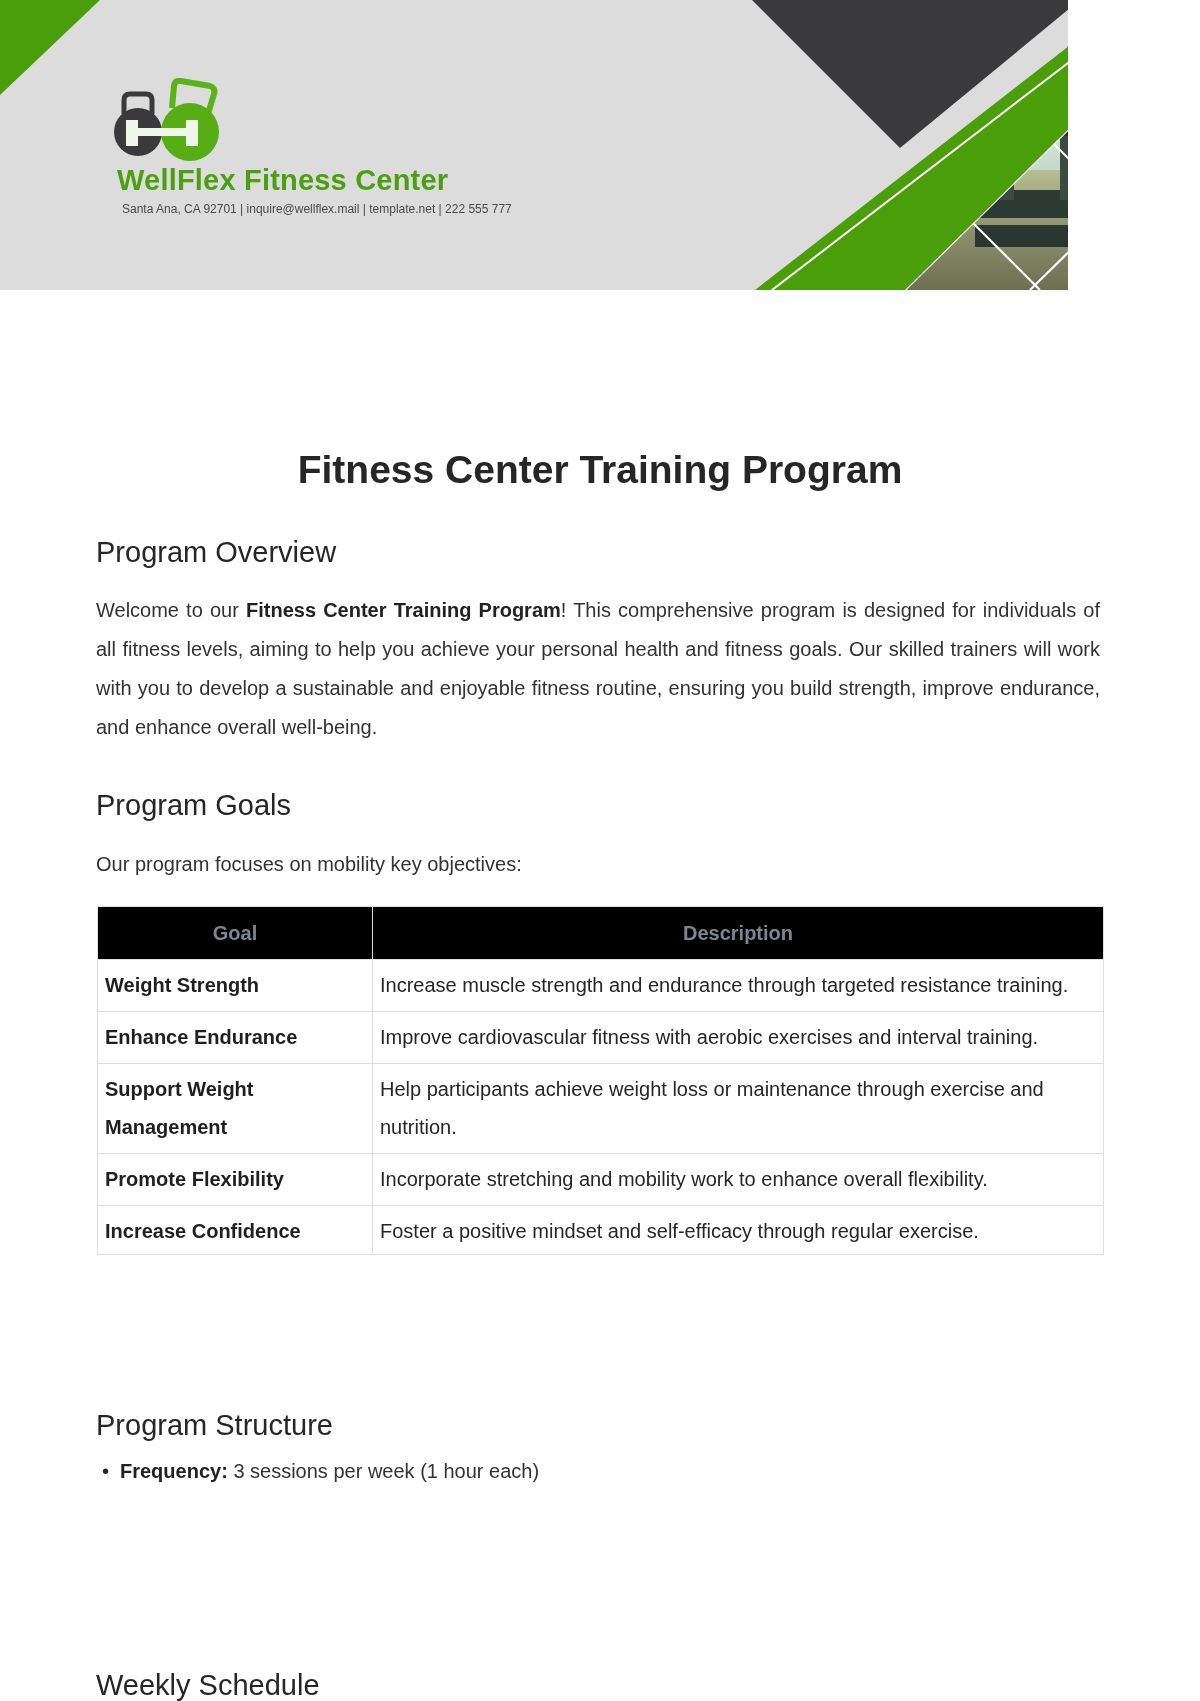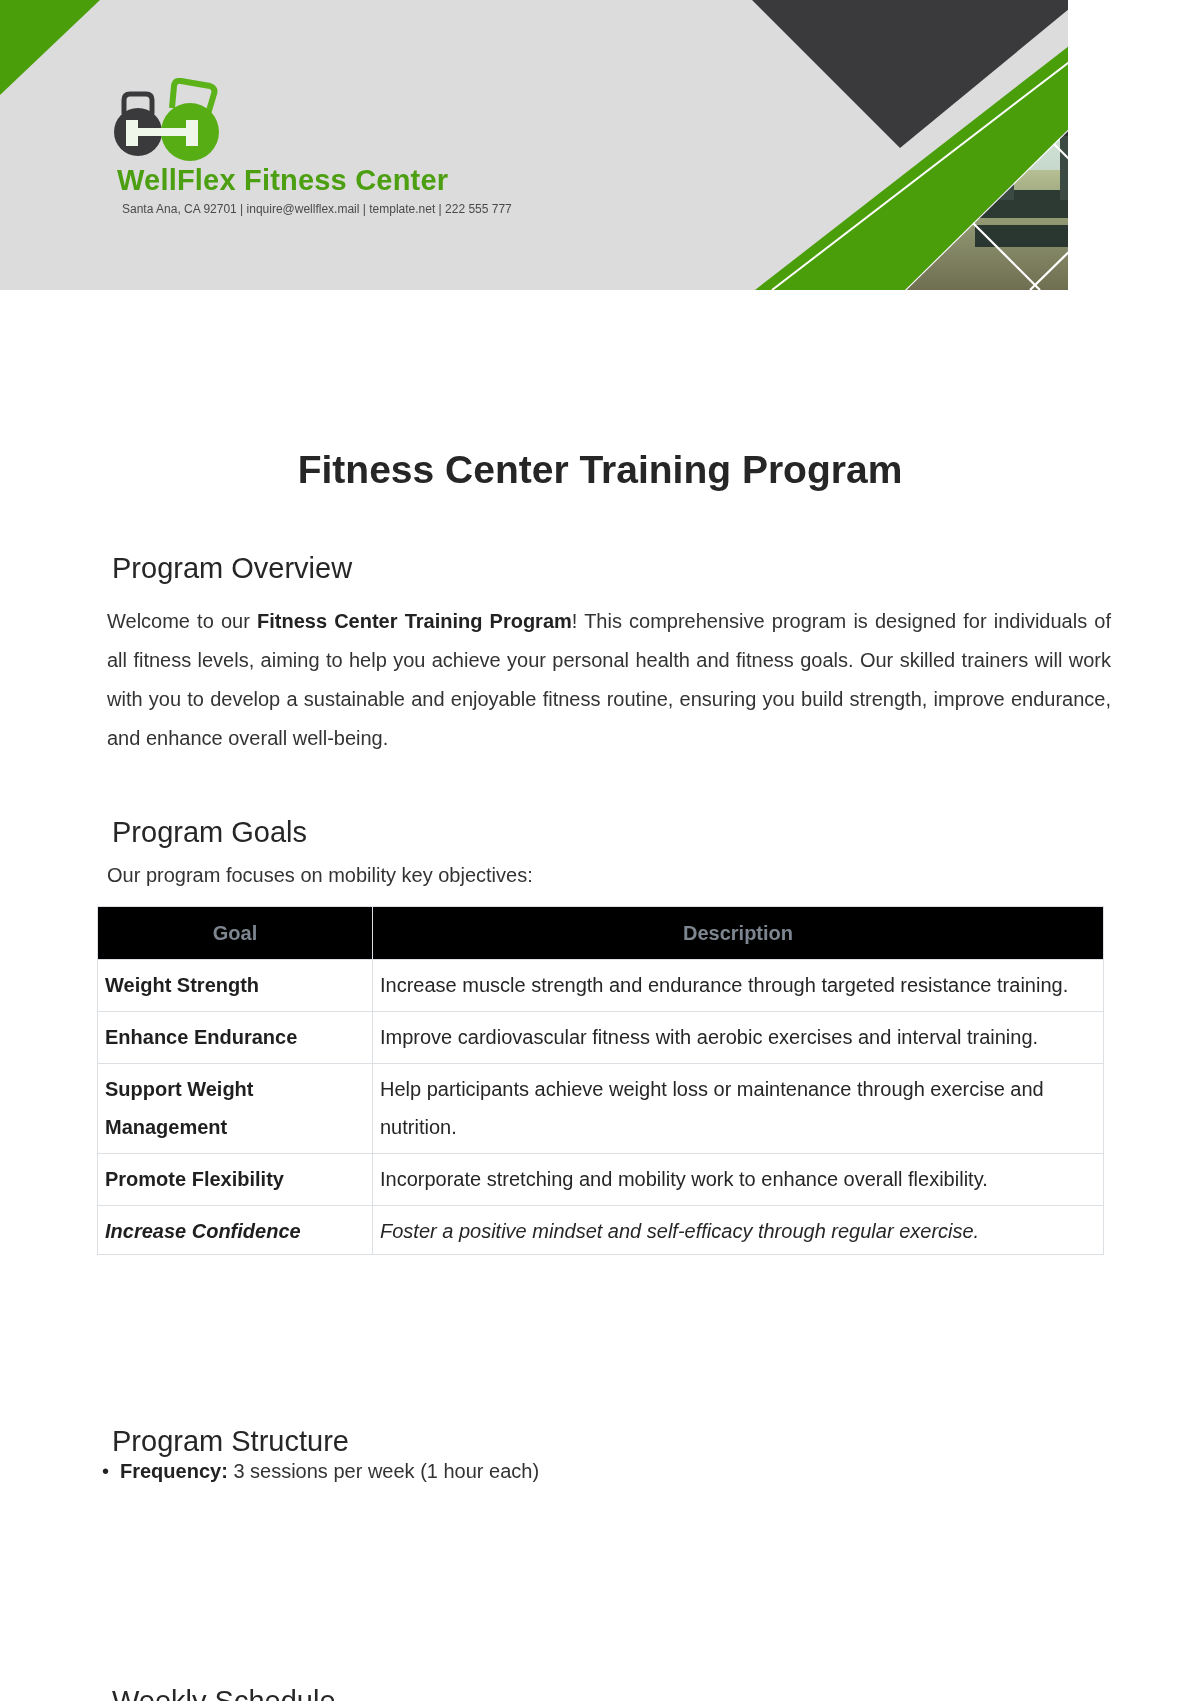--- a/index.html
+++ b/index.html
@@ -8,34 +8,34 @@
   
   .header { position: absolute; left: 0; top: 0; width: 1068px; height: 290px; background: #dcdcdc; overflow: hidden; }
   .header svg.deco { position: absolute; left: 0; top: 0; }
   .logo { position: absolute; left: 114px; top: 78px; width: 120px; height: 84px; }
   .brand-name { position: absolute; left: 117px; top: 164px; font-size: 29px; font-weight: bold; color: #4c9f10; letter-spacing: 0.2px; white-space: nowrap; }
   .brand-contact { position: absolute; left: 122px; top: 202px; font-size: 12px; color: #4a4a4a; white-space: nowrap; }
 
   
   .content { position: absolute; left: 96px; top: 440px; width: 1008px; }
   h1.doc-title { margin: 0; text-align: center; font-size: 39px; font-weight: bold; color: #262626; line-height: 60px; }
-  h2.section { margin: 16px; font-size: 29px; font-weight: normal; color: #262626; line-height: 40px; }
-  p.body { margin: 11px; font-size: 20px; line-height: 39px; color: #333; text-align: justify; }
+  h2.section { margin: 0; font-size: 29px; font-weight: normal; color: #262626; line-height: 40px; }
+  p.body { margin: 0; font-size: 20px; line-height: 39px; color: #333; text-align: justify; }
   p.body b { color: #222; }
 
   .overview-h { position: absolute; top: 92px; left: 0; }
   .overview-p { position: absolute; top: 151px; left: 0; width: 1004px; }
-  .goals-h { position: absolute; top: 356px; left: 0; }
+  .goals-h { position: absolute; top: 345px; left: 0; }
   .goals-intro { position: absolute; top: 405px; left: 0; }
 
   table.goals { position: absolute; top: 466px; left: 1px; width: 1007px; border-collapse: collapse; font-size: 20px; color: #262626; }
   table.goals th { background: #000000; color: #7d8690; font-weight: bold; height: 50px; border: 1.5px solid #dcdfe3; text-align: center; }
   table.goals td { border: 1.5px solid #dcdfe3; vertical-align: top; line-height: 38px; padding: 6px 7px 7px 7px; }
   table.goals td.goal { width: 260px; font-weight: bold; color: #1f1f1f; }
-  table.goals tr.single td { padding-top: 6px; padding-bottom: 4px; font-style: italic; }
+  table.goals tr.single td { padding-top: 6px; padding-bottom: 4px; }
 
   .structure-h { position: absolute; top: 965px; left: 0; }
   ul.structure { position: absolute; top: 1012px; left: 0; width: 980px; margin: 0; padding: 0; list-style: none; }
   ul.structure li { position: relative; padding-left: 24px; font-size: 20px; line-height: 39px; color: #333; text-align: justify; }
   ul.structure li::before { content: "•"; position: absolute; left: 6px; top: 0; color: #222; }
   ul.structure li b { color: #222; }
   .schedule-h { position: absolute; top: 1225px; left: 0; }
 </style>
 </head>
 <body>

